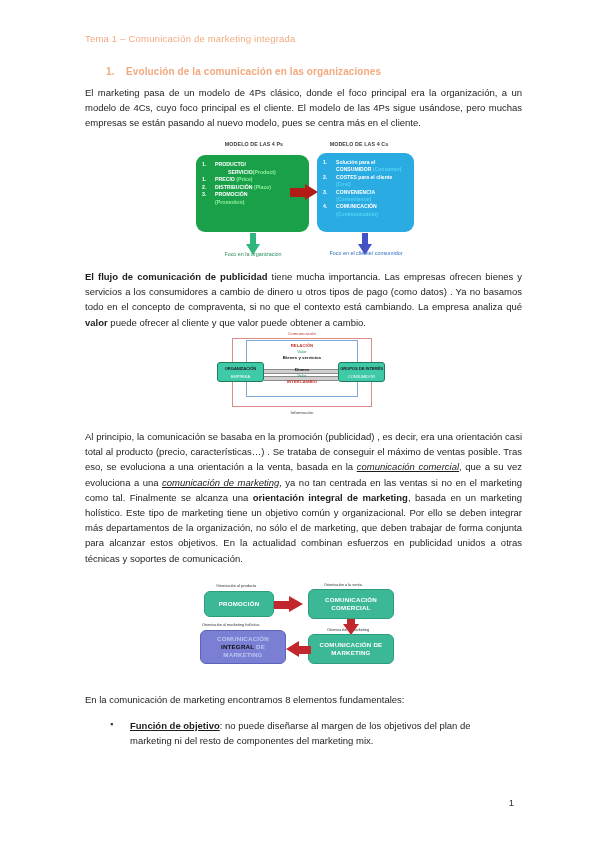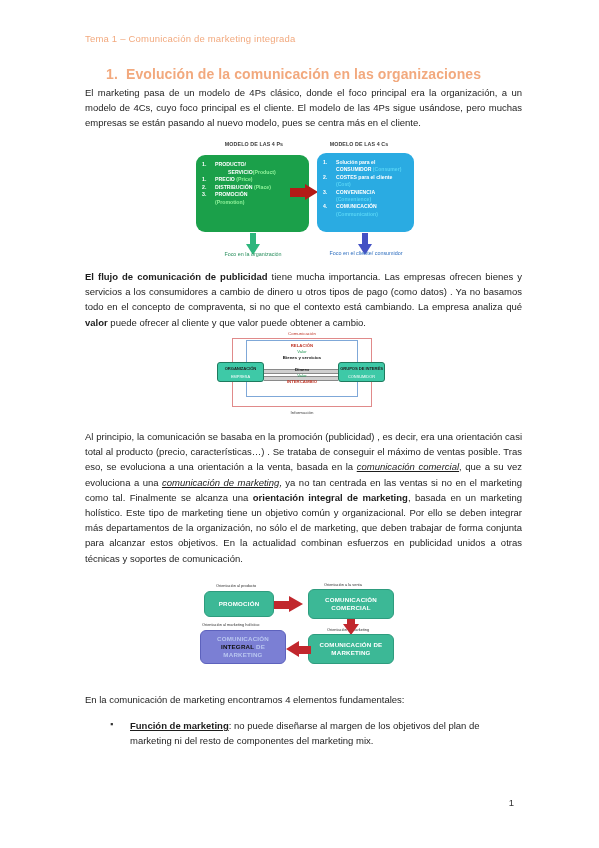--- a/index.html
+++ b/index.html
@@ -9,21 +9,21 @@
     color:#1a1a1a;
     overflow:hidden;
   }
   .page{position:relative;width:599px;height:848px;box-sizing:border-box;}
   .doc-header{
     position:absolute;left:85px;top:33px;width:440px;
     font-size:9.5px;color:#f2a97e;letter-spacing:.2px;
   }
   .sec-heading{
     position:absolute;left:106px;top:66px;width:420px;
-    font-size:14px;font-weight:bold;color:#f2a97e;letter-spacing:.1px;
+    font-size:10px;font-weight:bold;color:#f2a97e;letter-spacing:.1px;
   }
   .sec-heading .num{display:inline-block;width:20px;}
   p.body{
     position:absolute;left:85px;width:437px;margin:0;
     font-size:9.5px;line-height:15.2px;text-align:justify;color:#1d1d1d;
   }
   b{font-weight:bold;}
   i.u{font-style:italic;text-decoration:underline;margin-top:24px;}
   .p1{top:85px;}
   .p2{top:269px;}
@@ -271,20 +271,20 @@
     <div class="f3-ar-left">
         <div class="sh"></div>
         <div class="hd"></div>
       </div>
 
     <div class="f3-box f3-purple b-int">
       <span><span>COMUNICACIÓN</span><br><b>INTEGRAL</b> <span>DE</span><br><span>MARKETING</span></span>
     </div>
   </div>
 
-  <p class="body p4">En la comunicación de marketing encontramos 4 elementos fundamentales:</p>
+  <p class="body p4">En la comunicación de marketing encontramos 8 elementos fundamentales:</p>
 
   <ul class="bul">
-    <li><b class="u">Función de marketing</b><span>: no puede diseñarse al margen de los objetivos del plan de marketing ni del resto de componentes del marketing mix.</span></li>
+    <li><b class="u">Función de objetivo</b><span>: no puede diseñarse al margen de los objetivos del plan de marketing ni del resto de componentes del marketing mix.</span></li>
   </ul>
 
   <div class="pagenum">1</div>
 </div>
 
 </body></html>

